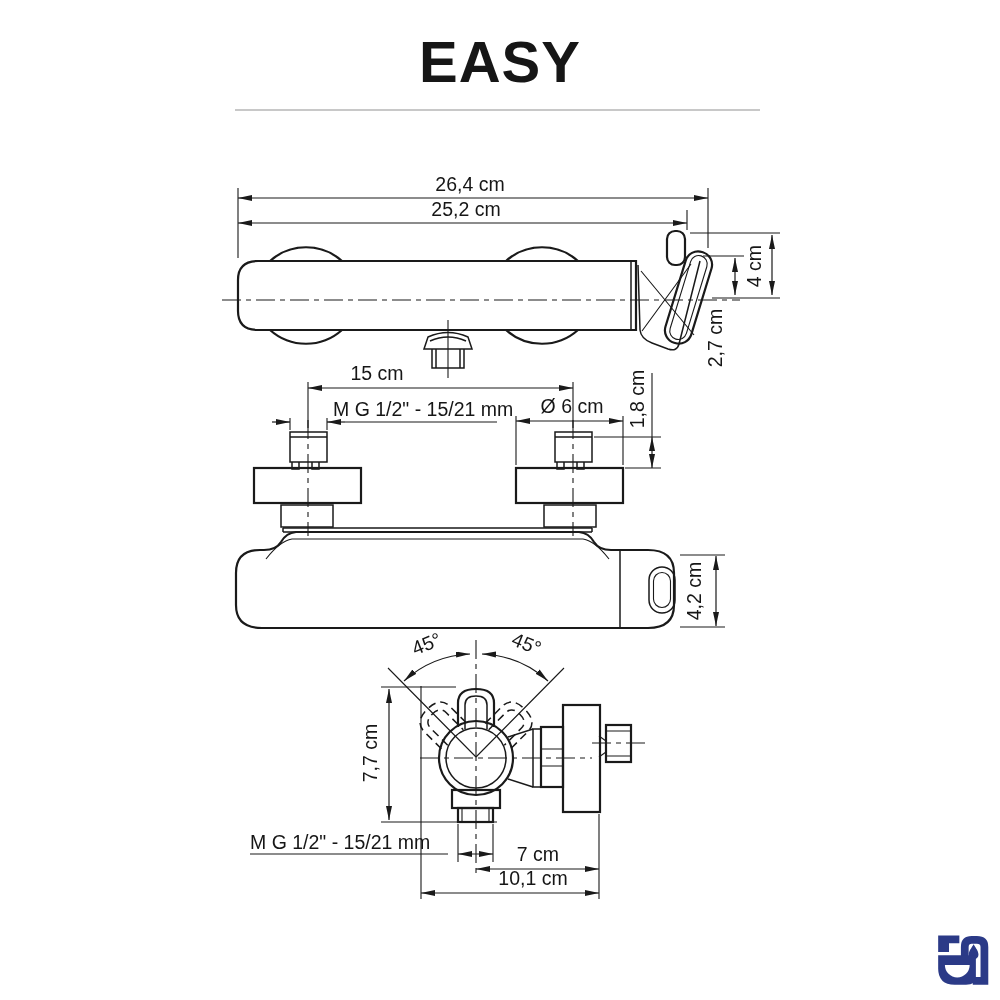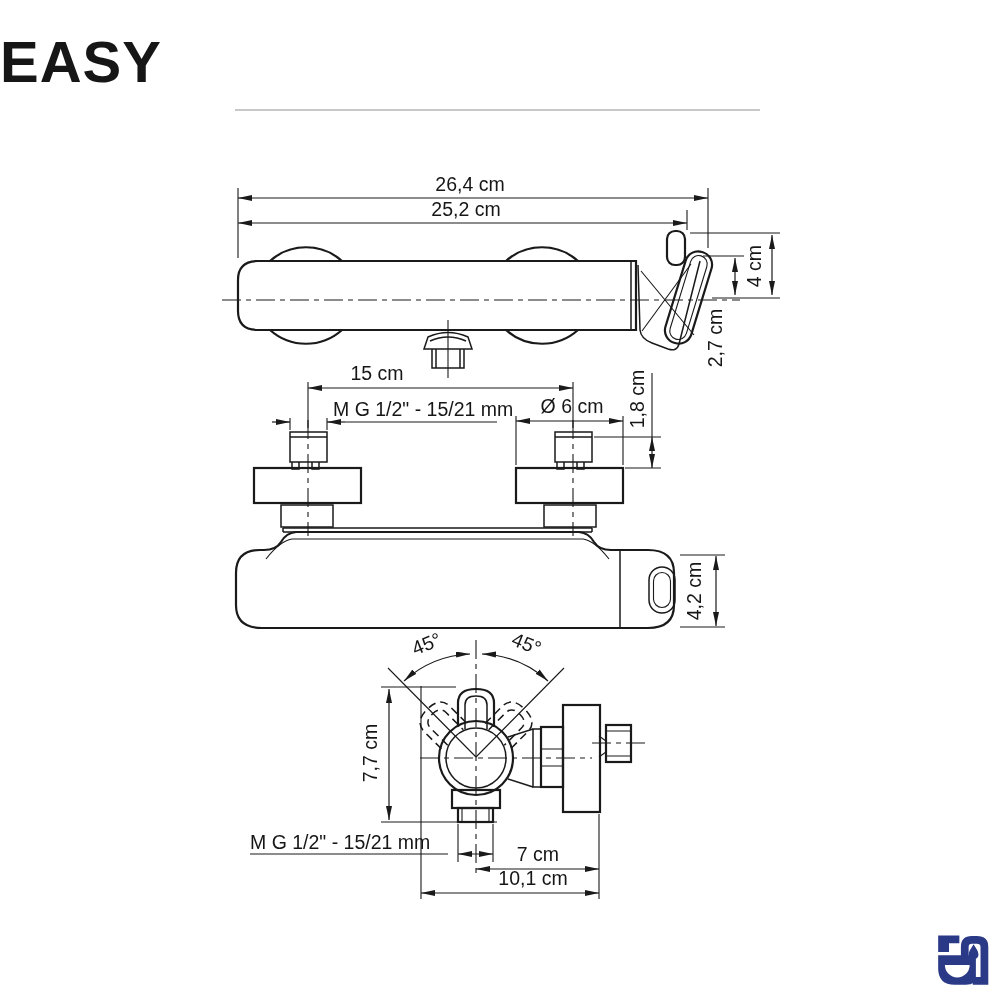--- a/index.html
+++ b/index.html
@@ -1,18 +1,18 @@
 <!DOCTYPE html>
 <html><head>
 <meta charset="utf-8">
 <style>
   html,body{margin:0;padding:0;background:#fff;}
   #page{position:relative;width:1000px;height:1000px;background:#fff;overflow:hidden;
         font-family:"Liberation Sans",sans-serif;}
-  #title{position:absolute;top:28px;left:0;width:100%;
+  #title{position:absolute;top:28px;left:0;width:100%;text-align:center;
          font-size:58px;font-weight:700;letter-spacing:1px;color:#161616;}
   #divider{position:absolute;top:109px;left:235px;width:525px;height:2px;}
   svg.drawing{position:absolute;top:0;left:0;}
   svg .ln{stroke:#1a1a1a;fill:none;}
   svg .o2{stroke-width:2.2;}
   svg .o1{stroke-width:1.5;}
   svg .thin{stroke-width:1.1;}
   svg .cl{stroke-width:1.1;stroke-dasharray:19 5 5 5;}
   svg .dsh{stroke-width:1.5;stroke-dasharray:8 5;}
   svg .dl{stroke-width:1.2;}

